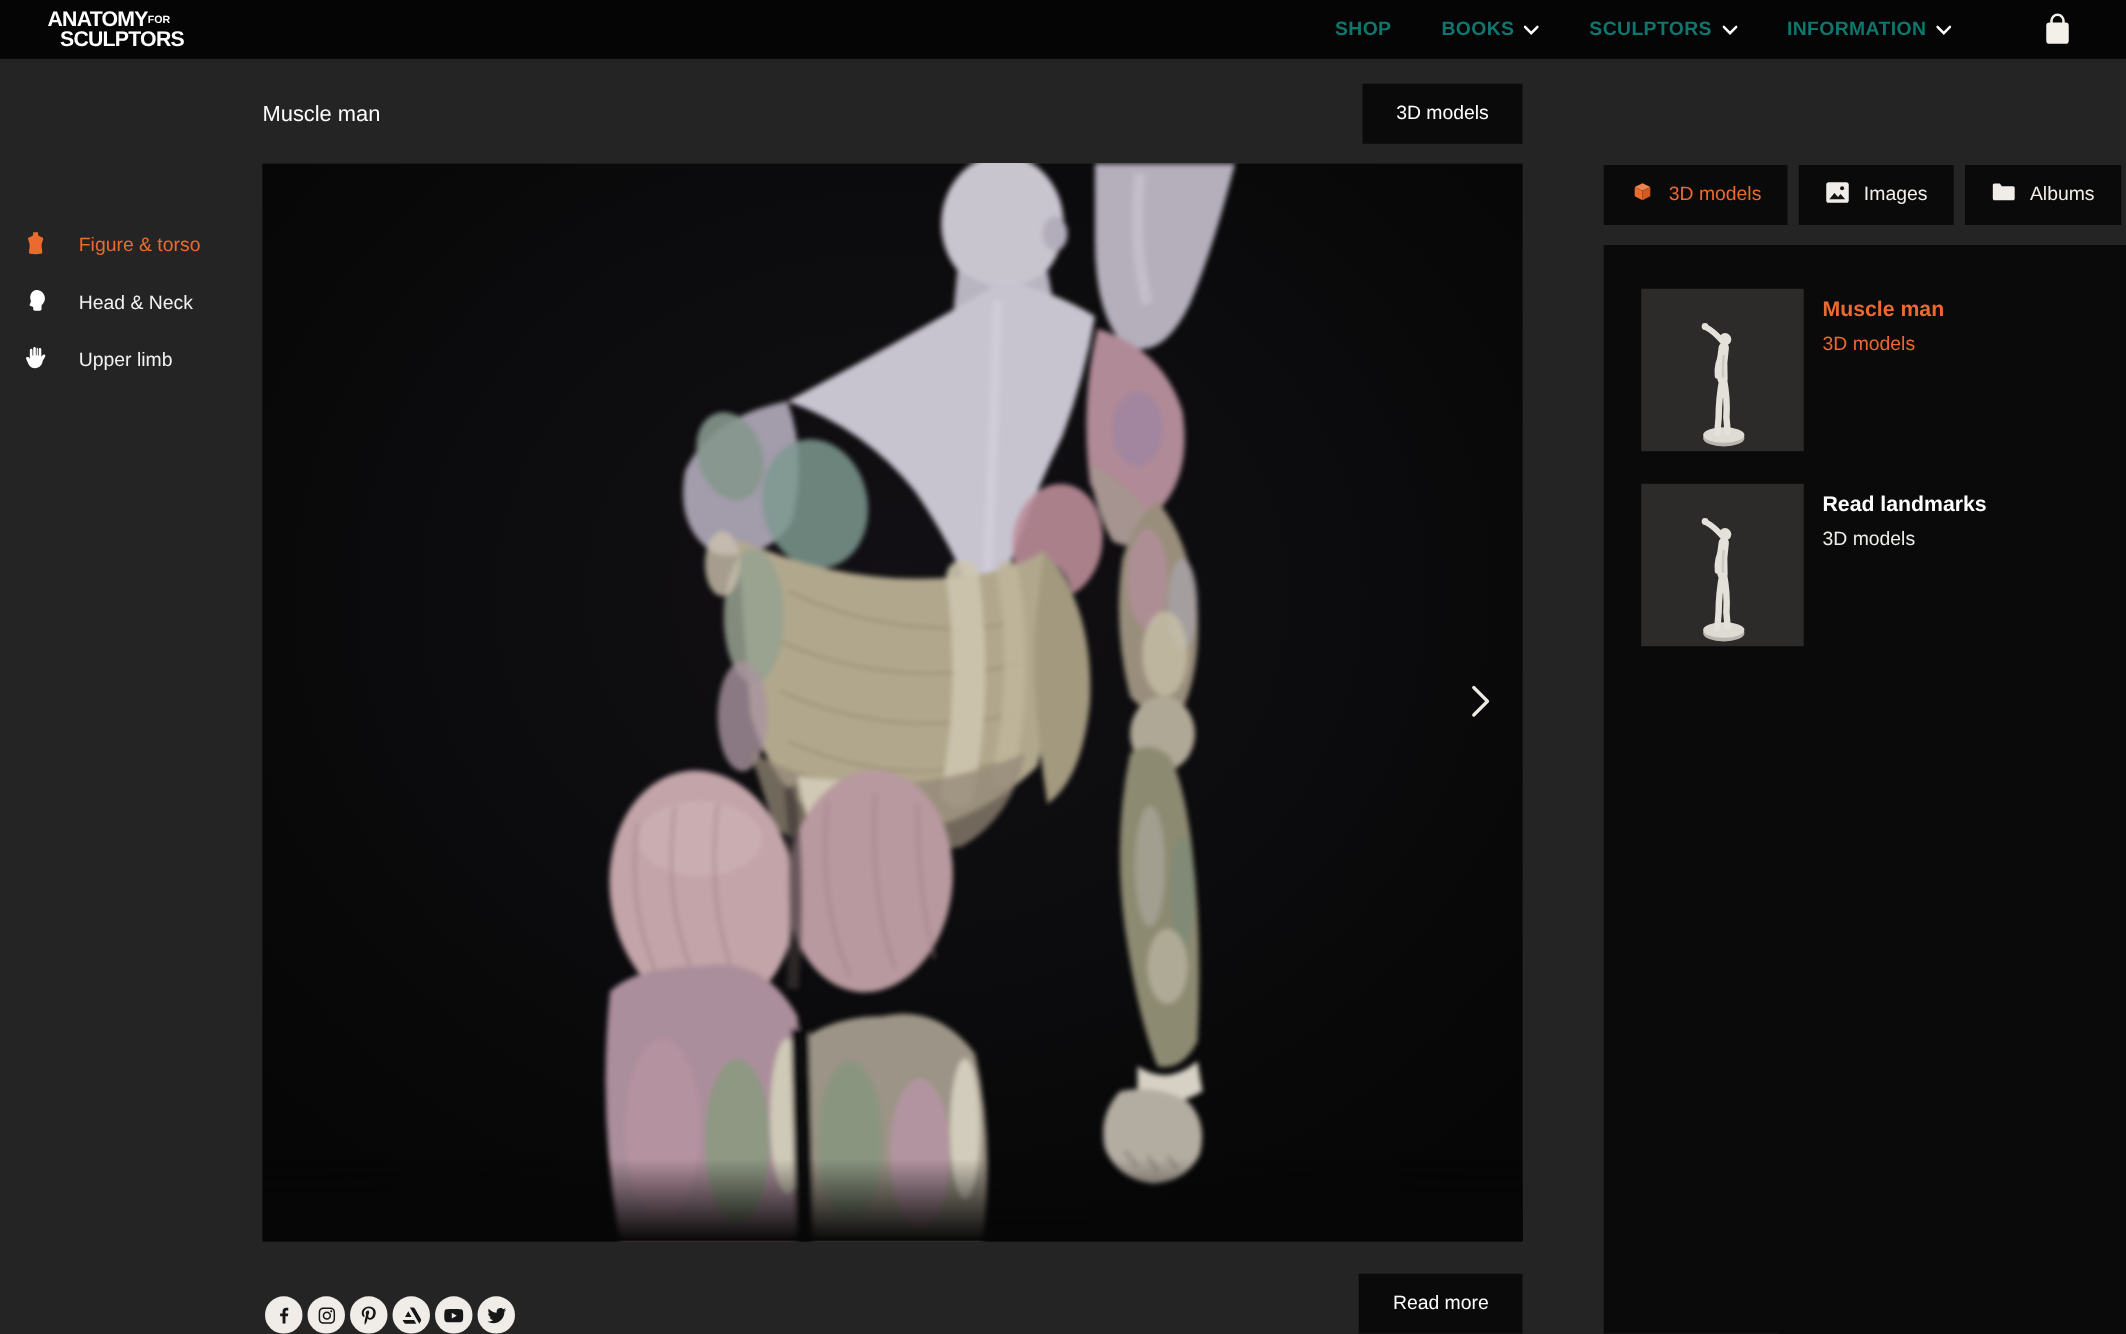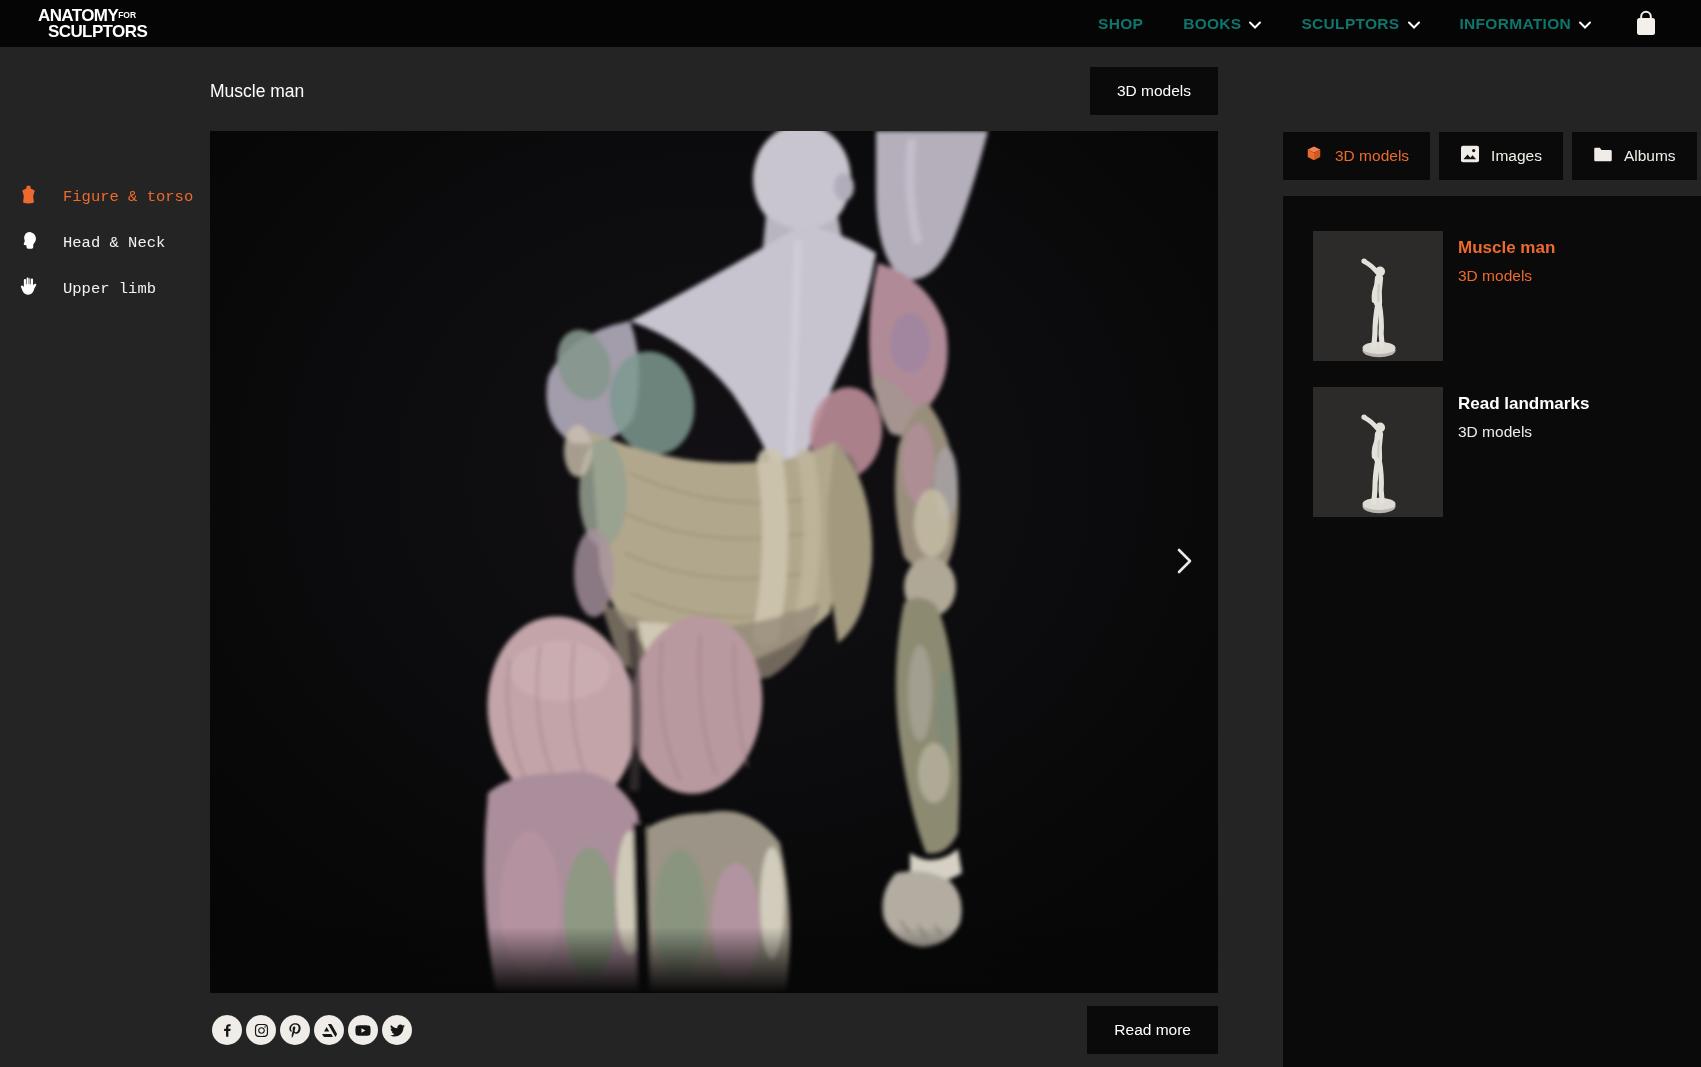--- a/index.html
+++ b/index.html
@@ -2,46 +2,46 @@
 <html><head>
 <meta charset="utf-8">
 <style>
   * { margin:0; padding:0; box-sizing:border-box; }
   html,body { width:1701px; height:1067px; }
   body {
     font-family:"Liberation Sans", sans-serif;
     background:#242424; color:#f3f1ed; overflow:hidden;
   }
   
-  .header { height:47px; background:#050505; display:flex; align-items:center; padding:0 42px 0 38px; }
+  .header { height:47px; background:#050505; display:flex; align-items:center; padding:0 42px 0 38px;gap:30px; }
   .logo { color:#fff; font-weight:700; line-height:0.92; letter-spacing:-0.6px; cursor:pointer; }
   .logo .l1 { font-size:17px; }
   .logo .l1 .small { font-size:8.5px; letter-spacing:0; vertical-align:3px; }
   .logo .l2 { font-size:17px; padding-left:10px; }
   .nav { margin-left:auto; display:flex; align-items:center; gap:40px; }
   .nav-item { display:flex; align-items:center; gap:8px; font-size:15.5px; font-weight:700; letter-spacing:.3px; color:#0f766e; cursor:pointer; }
   .bag { margin-left:42px; cursor:pointer; display:flex; }
   
   .page { display:flex; height:1020px; }
   
   .sidebar { width:210px; padding-top:84px; flex:none; }
   .cat-header { display:flex; align-items:center; gap:24px; padding-left:18px; height:44px; font-size:15.5px; color:#f2f2f2; }
-  .side-nav { margin-top:48px; display:flex; flex-direction:column; gap:10px;font-family:Liberation Mono, monospace; }
+  .side-nav { margin-top:48px; display:flex; flex-direction:column; gap:10px; }
   .side-item { display:flex; align-items:center; gap:24px; padding-left:18px; height:36px; font-size:15.5px; color:#f2f2f2; cursor:pointer; }
   .side-item.active { color:#ed6a2f; }
   .side-item svg, .cat-header svg { flex:none; }
   
   .main { width:1008px; flex:none; display:flex; flex-direction:column; }
   .main-head { height:48px; margin-top:20px; display:flex; align-items:center; justify-content:space-between; }
   .page-title { font-size:17.5px; font-weight:500; color:#fdfdfd; }
   .badge { height:48px; background:#0a0a0a; color:#fff; font-size:15.5px; display:flex; align-items:center; padding:0 27px; }
   .viewer { height:862px; margin-top:16px; background:#070707; position:relative; }
   .viewer svg.figure { position:absolute; inset:0; width:100%; height:100%; }
   .next-btn { position:absolute; right:18px; top:415px; width:30px; height:34px; display:flex; align-items:center; justify-content:center; cursor:pointer; }
-  .main-foot { flex:1; display:flex; align-items:center; justify-content:space-between; }
+  .main-foot { flex:1; display:flex; align-items:flex-end; justify-content:space-between; }
   .socials { display:flex; gap:4px; margin-left:2px; }
   .soc { width:30px; height:30px; border-radius:50%; background:#f0ede8; display:flex; align-items:center; justify-content:center; cursor:pointer; }
   .read-more { height:48px; background:#0a0a0a; color:#fff; font-size:15.5px; display:flex; align-items:center; padding:0 27px; cursor:pointer; }
   
   .right-area { flex:1; display:flex; flex-direction:column; padding-left:65px; }
   .tabs { margin-top:85px; display:flex; gap:9px; }
   .tab { height:48px; background:#0a0a0a; display:flex; align-items:center; gap:11px; padding:0 21px; font-size:15.5px; color:#f2efe9; cursor:pointer; white-space:nowrap; }
   .tab.active { color:#ed6a2f; }
   .panel { margin-top:16px; background:#0a0a0a; flex:1; padding:35px 20px 0 30px; }
   .result { display:flex; gap:15px; margin-bottom:26px; cursor:pointer; }

